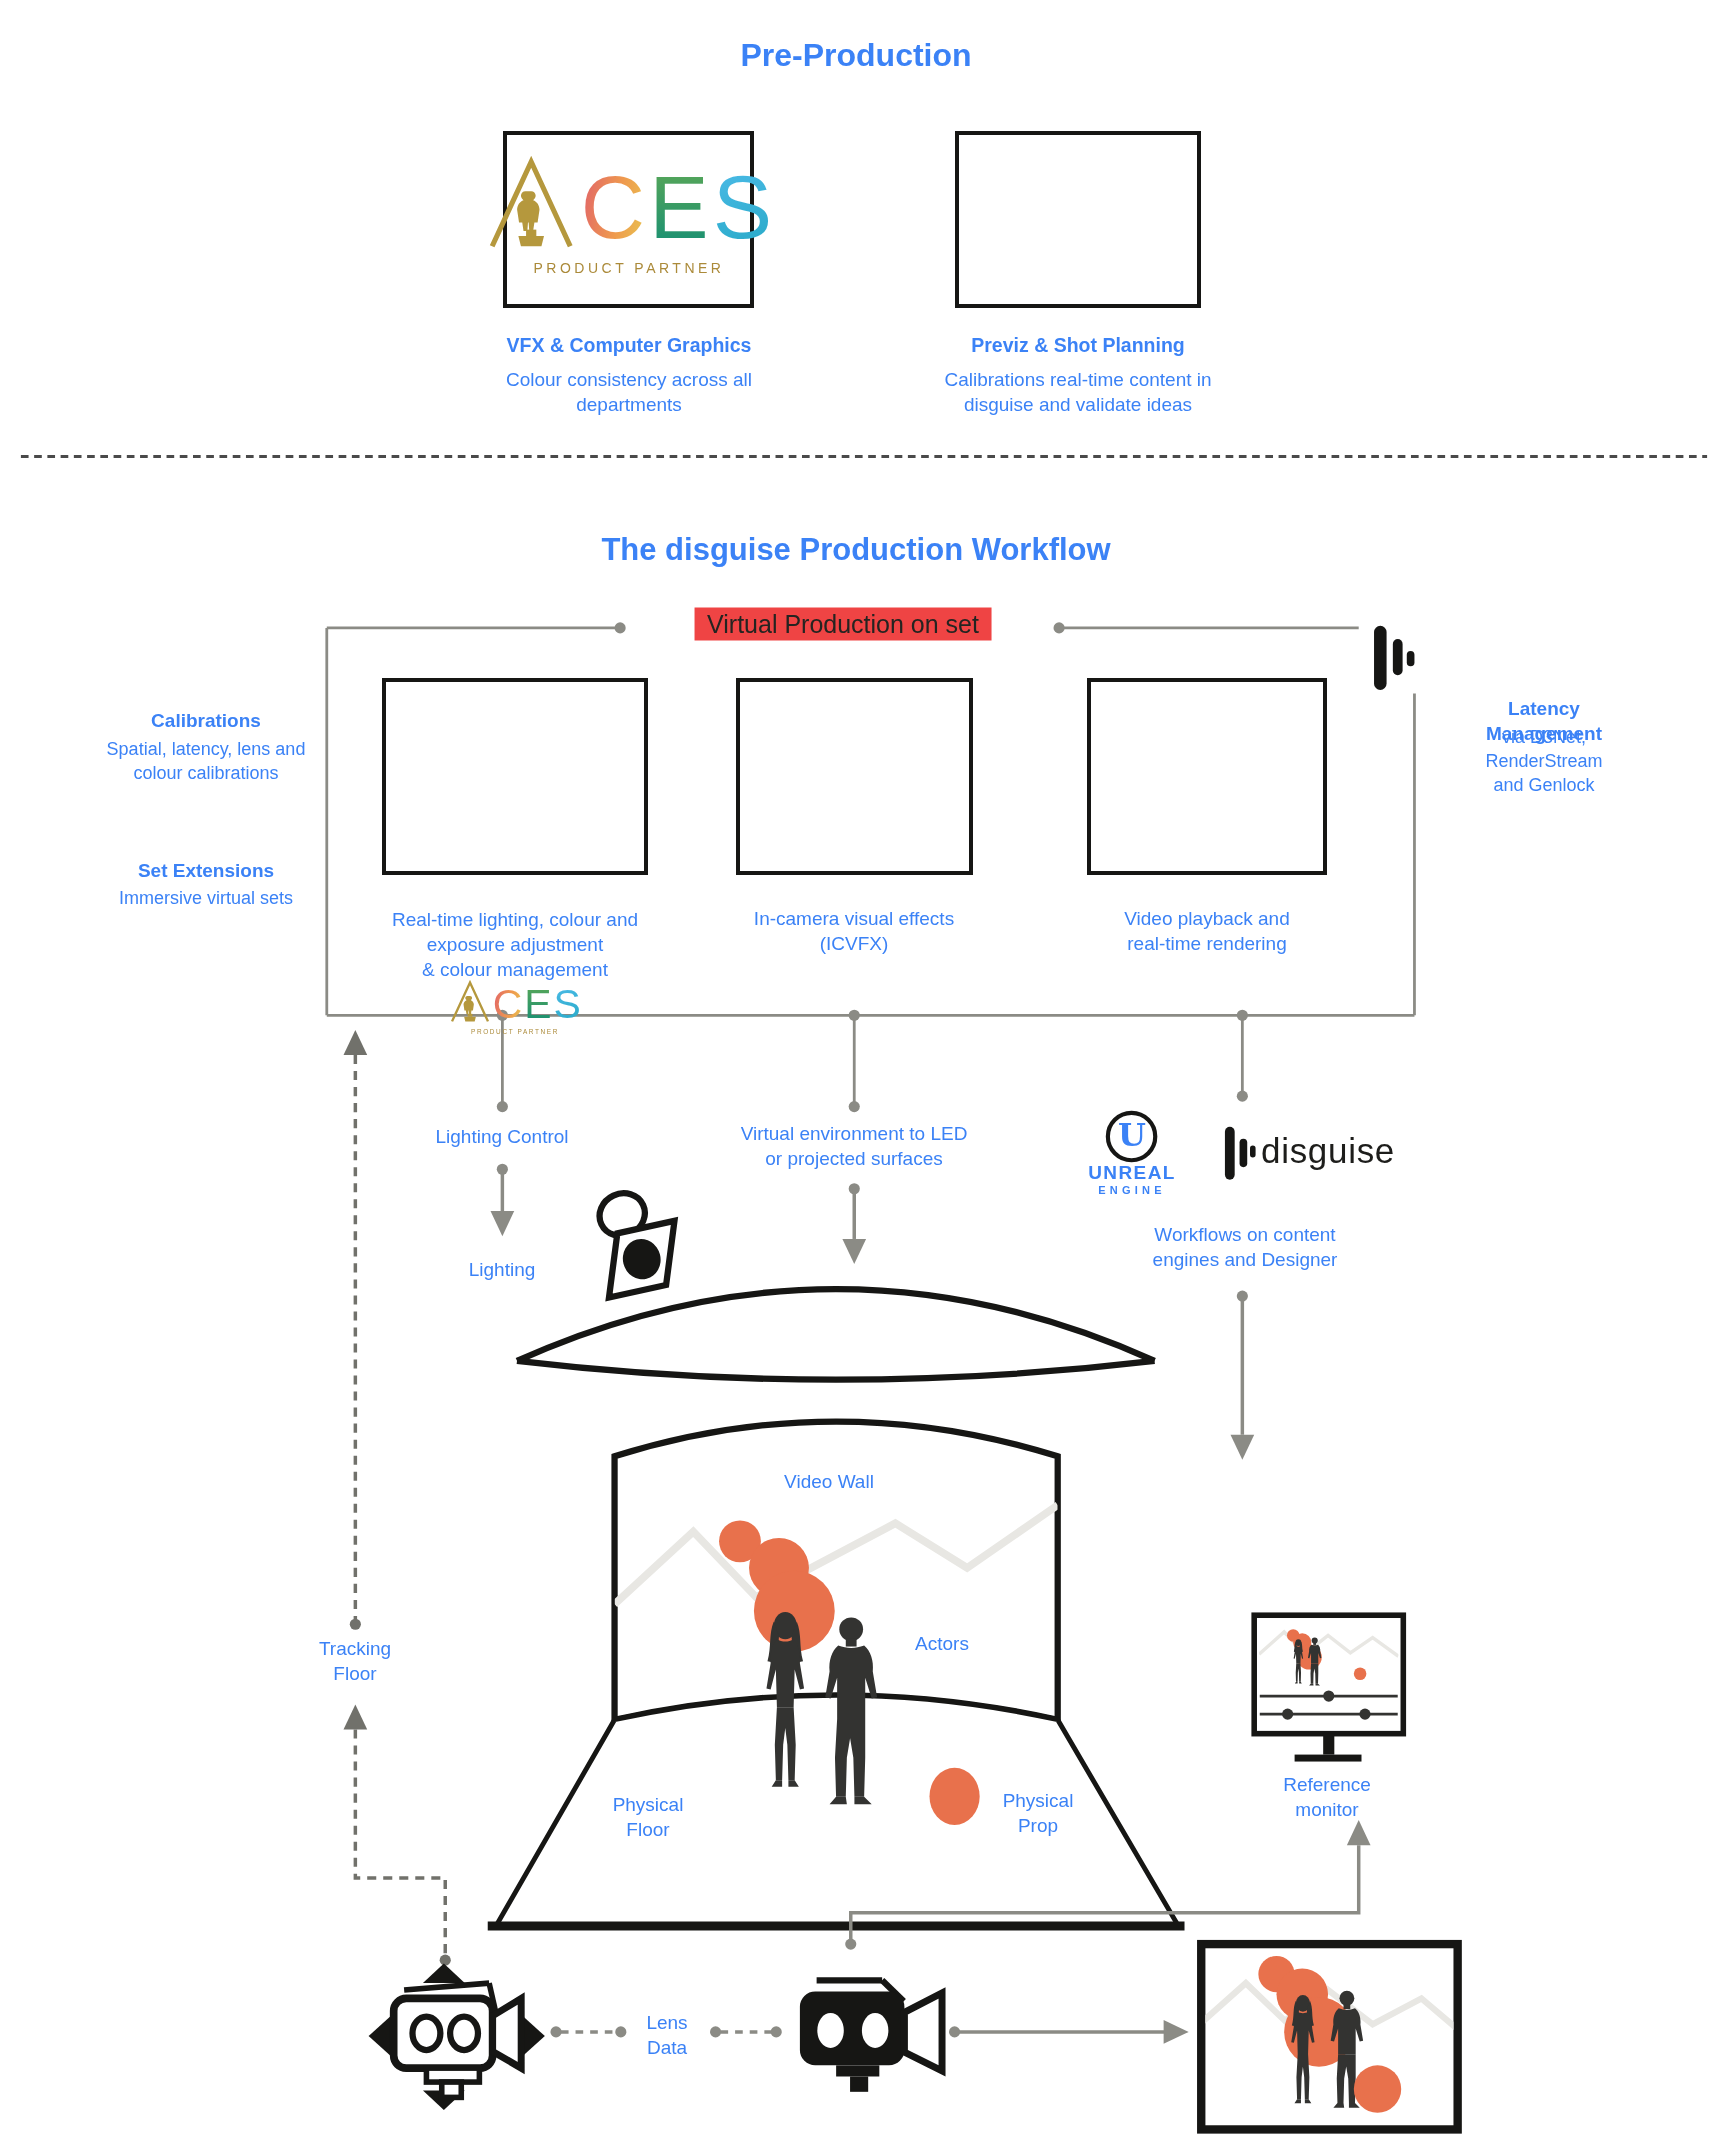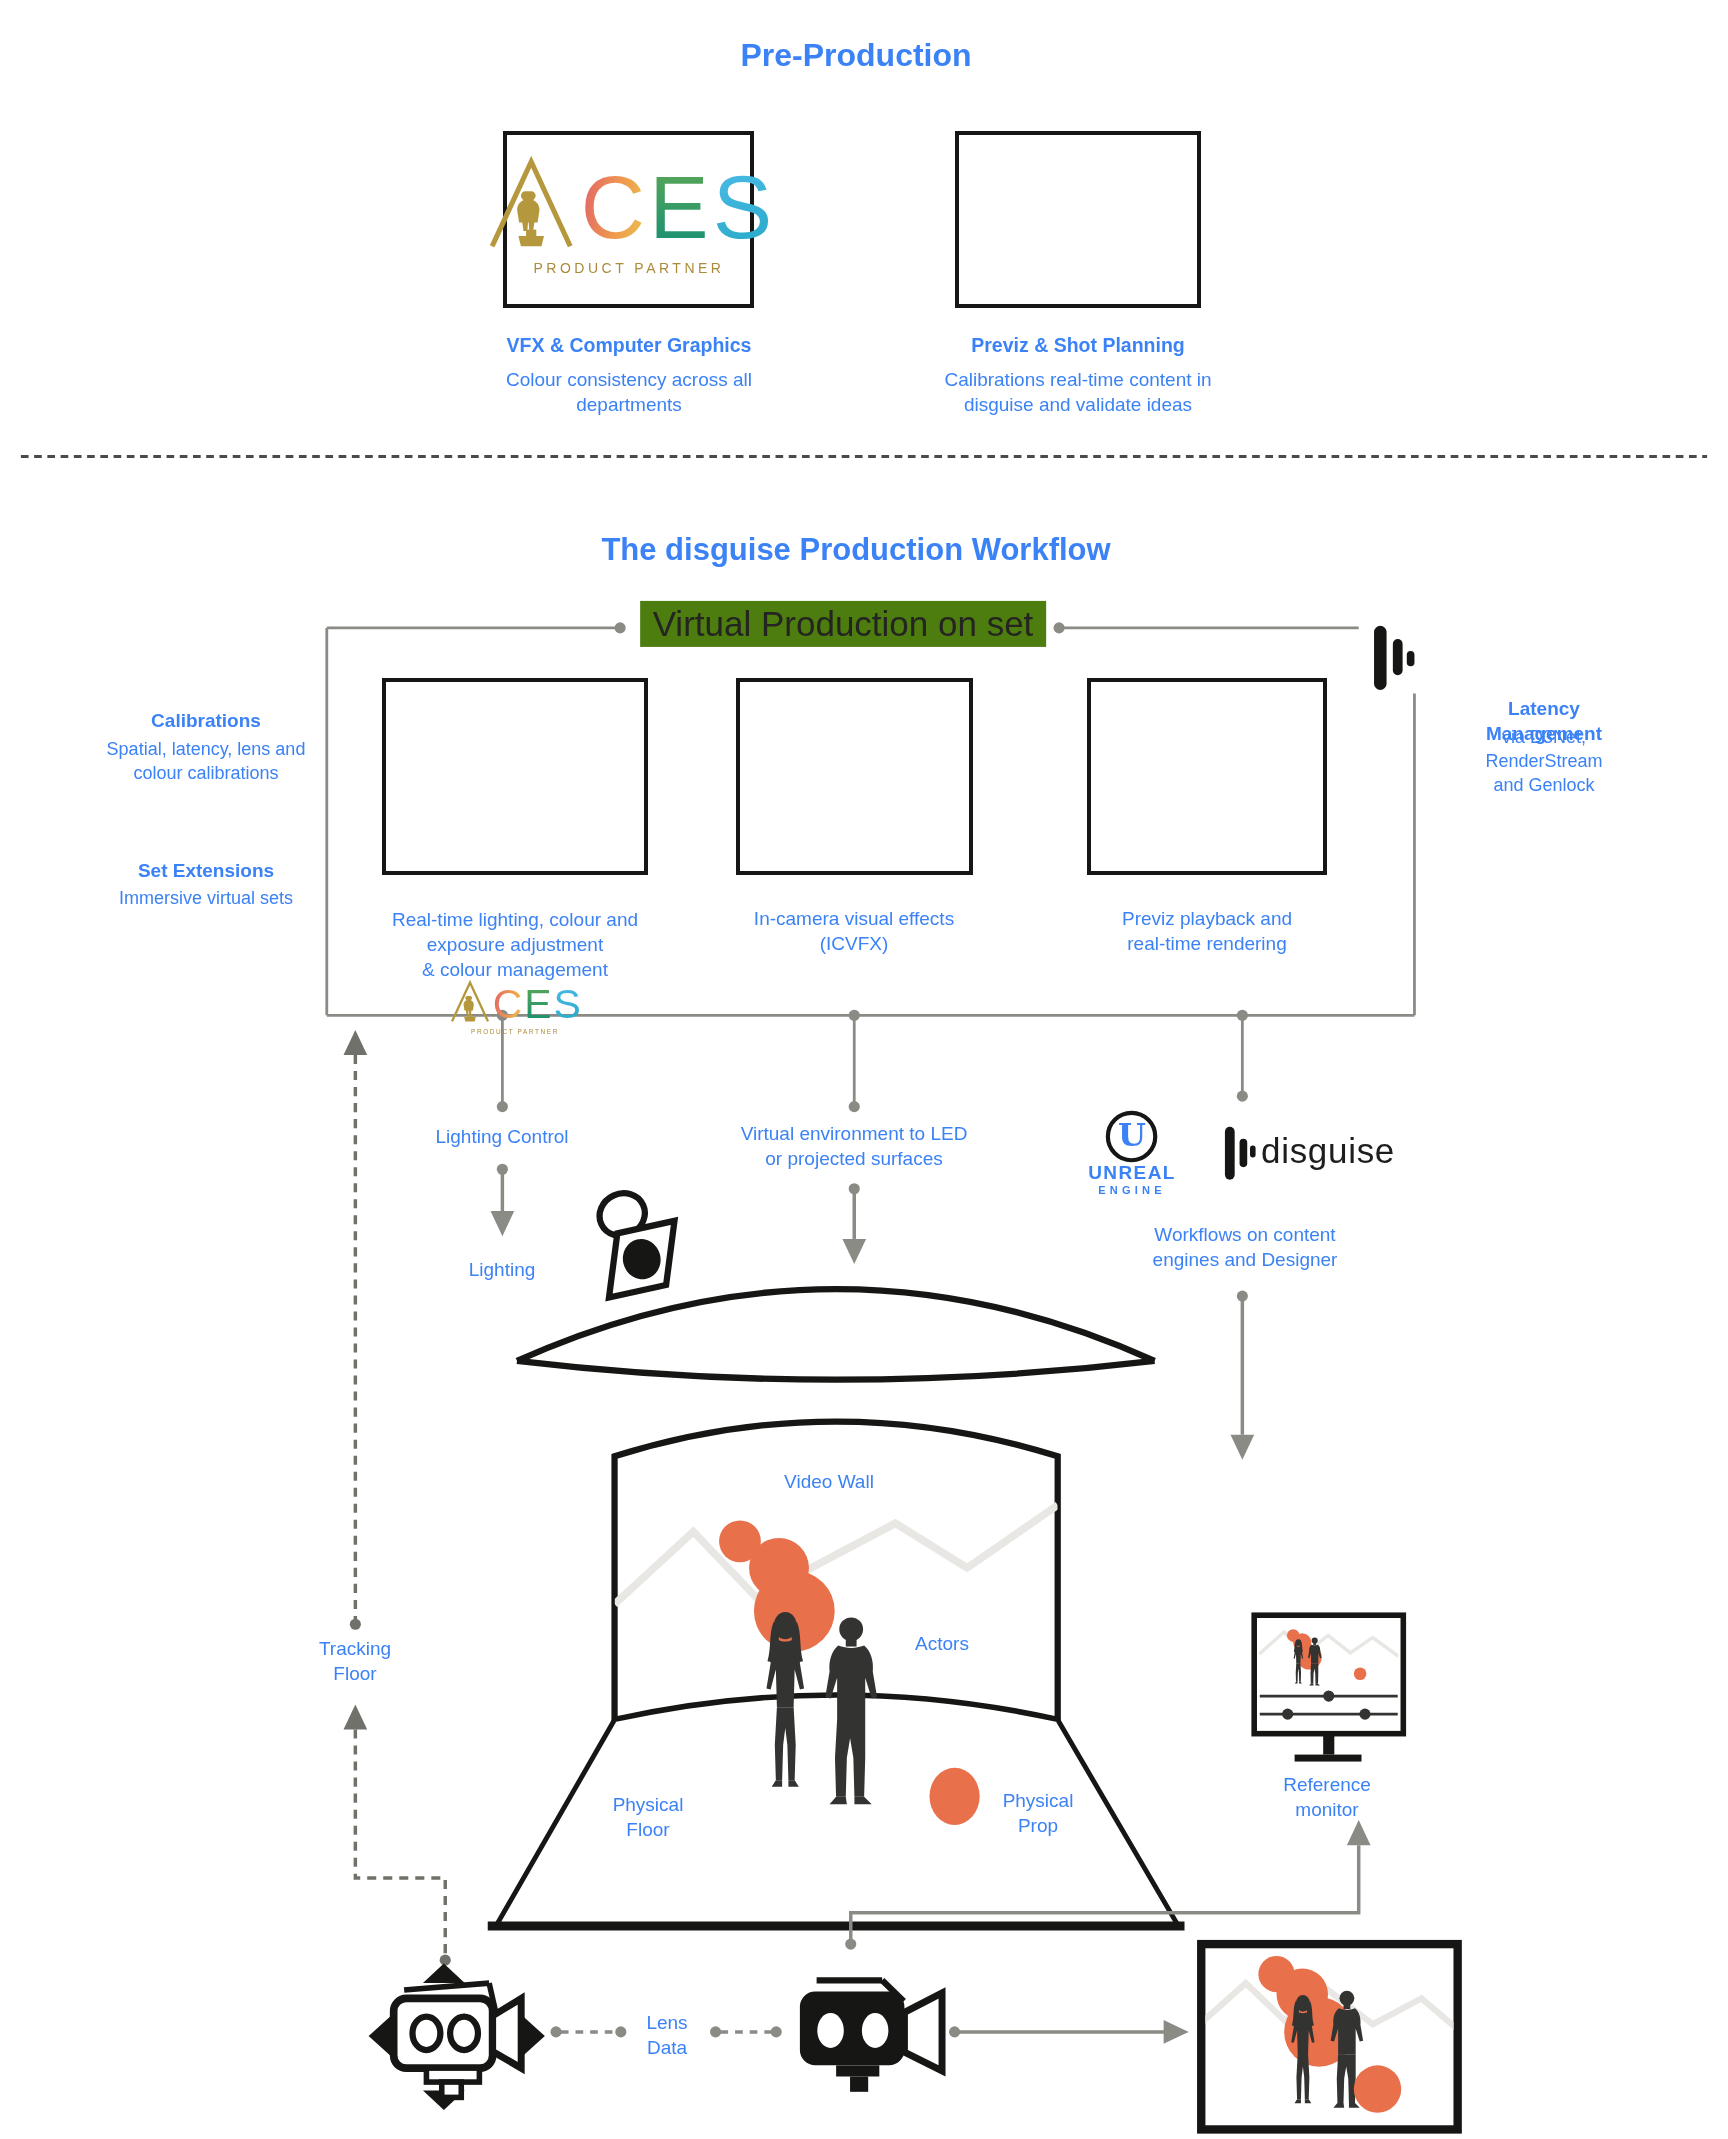--- a/index.html
+++ b/index.html
@@ -334,37 +334,37 @@
   <div class="txt b" style="left:856px;top:55px;font-size:32px;">Pre-Production</div>
 
   <div class="txt b" style="left:629px;top:346px;font-size:19.5px;">VFX &amp; Computer Graphics</div>
   <div class="txt" style="left:629px;top:392px;font-size:19px;">Colour consistency across all
 departments</div>
   <div class="txt b" style="left:1078px;top:346px;font-size:19.5px;">Previz &amp; Shot Planning</div>
   <div class="txt" style="left:1078px;top:392px;font-size:19px;">Calibrations real-time content in
 disguise and validate ideas</div>
 
   <div class="txt b" style="left:856px;top:550px;font-size:31px;">The disguise Production Workflow</div>
-  <div class="txt" style="left:843px;top:624px;font-size:35px;color:#242421;background:#4d7c0f;padding:0 12.5px;">Virtual Production on set</div>
+  <div class="txt" style="left:843px;top:624px;font-size:25px;color:#242421;background:#ef4444;padding:0 12.5px;">Virtual Production on set</div>
 
   <div class="txt b" style="left:206px;top:721px;font-size:19px;">Calibrations</div>
   <div class="txt" style="left:206px;top:762px;font-size:18px;">Spatial, latency, lens and
 colour calibrations</div>
   <div class="txt b" style="left:206px;top:871px;font-size:19px;">Set Extensions</div>
   <div class="txt" style="left:206px;top:899px;font-size:18px;">Immersive virtual sets</div>
   <div class="txt b" style="left:1544px;top:721px;font-size:19px;">Latency Management</div>
   <div class="txt" style="left:1544px;top:762px;font-size:18px;">via D3Net, RenderStream
 and Genlock</div>
 
   <div class="txt" style="left:515px;top:945px;font-size:19px;">Real-time lighting, colour and
 exposure adjustment
 &amp; colour management</div>
   <div class="txt" style="left:854px;top:931px;font-size:19px;">In-camera visual effects
 (ICVFX)</div>
-  <div class="txt" style="left:1207px;top:931px;font-size:19px;">Previz playback and
+  <div class="txt" style="left:1207px;top:931px;font-size:19px;">Video playback and
 real-time rendering</div>
 
   <div class="txt" style="left:502px;top:1137px;font-size:19px;">Lighting Control</div>
   <div class="txt" style="left:502px;top:1270px;font-size:19px;">Lighting</div>
   <div class="txt" style="left:854px;top:1146px;font-size:19px;">Virtual environment to LED
 or projected surfaces</div>
   <div class="txt" style="left:1245px;top:1247px;font-size:19px;">Workflows on content
 engines and Designer</div>
   <div class="txt" style="left:355px;top:1661px;font-size:19px;">Tracking
 Floor</div>

